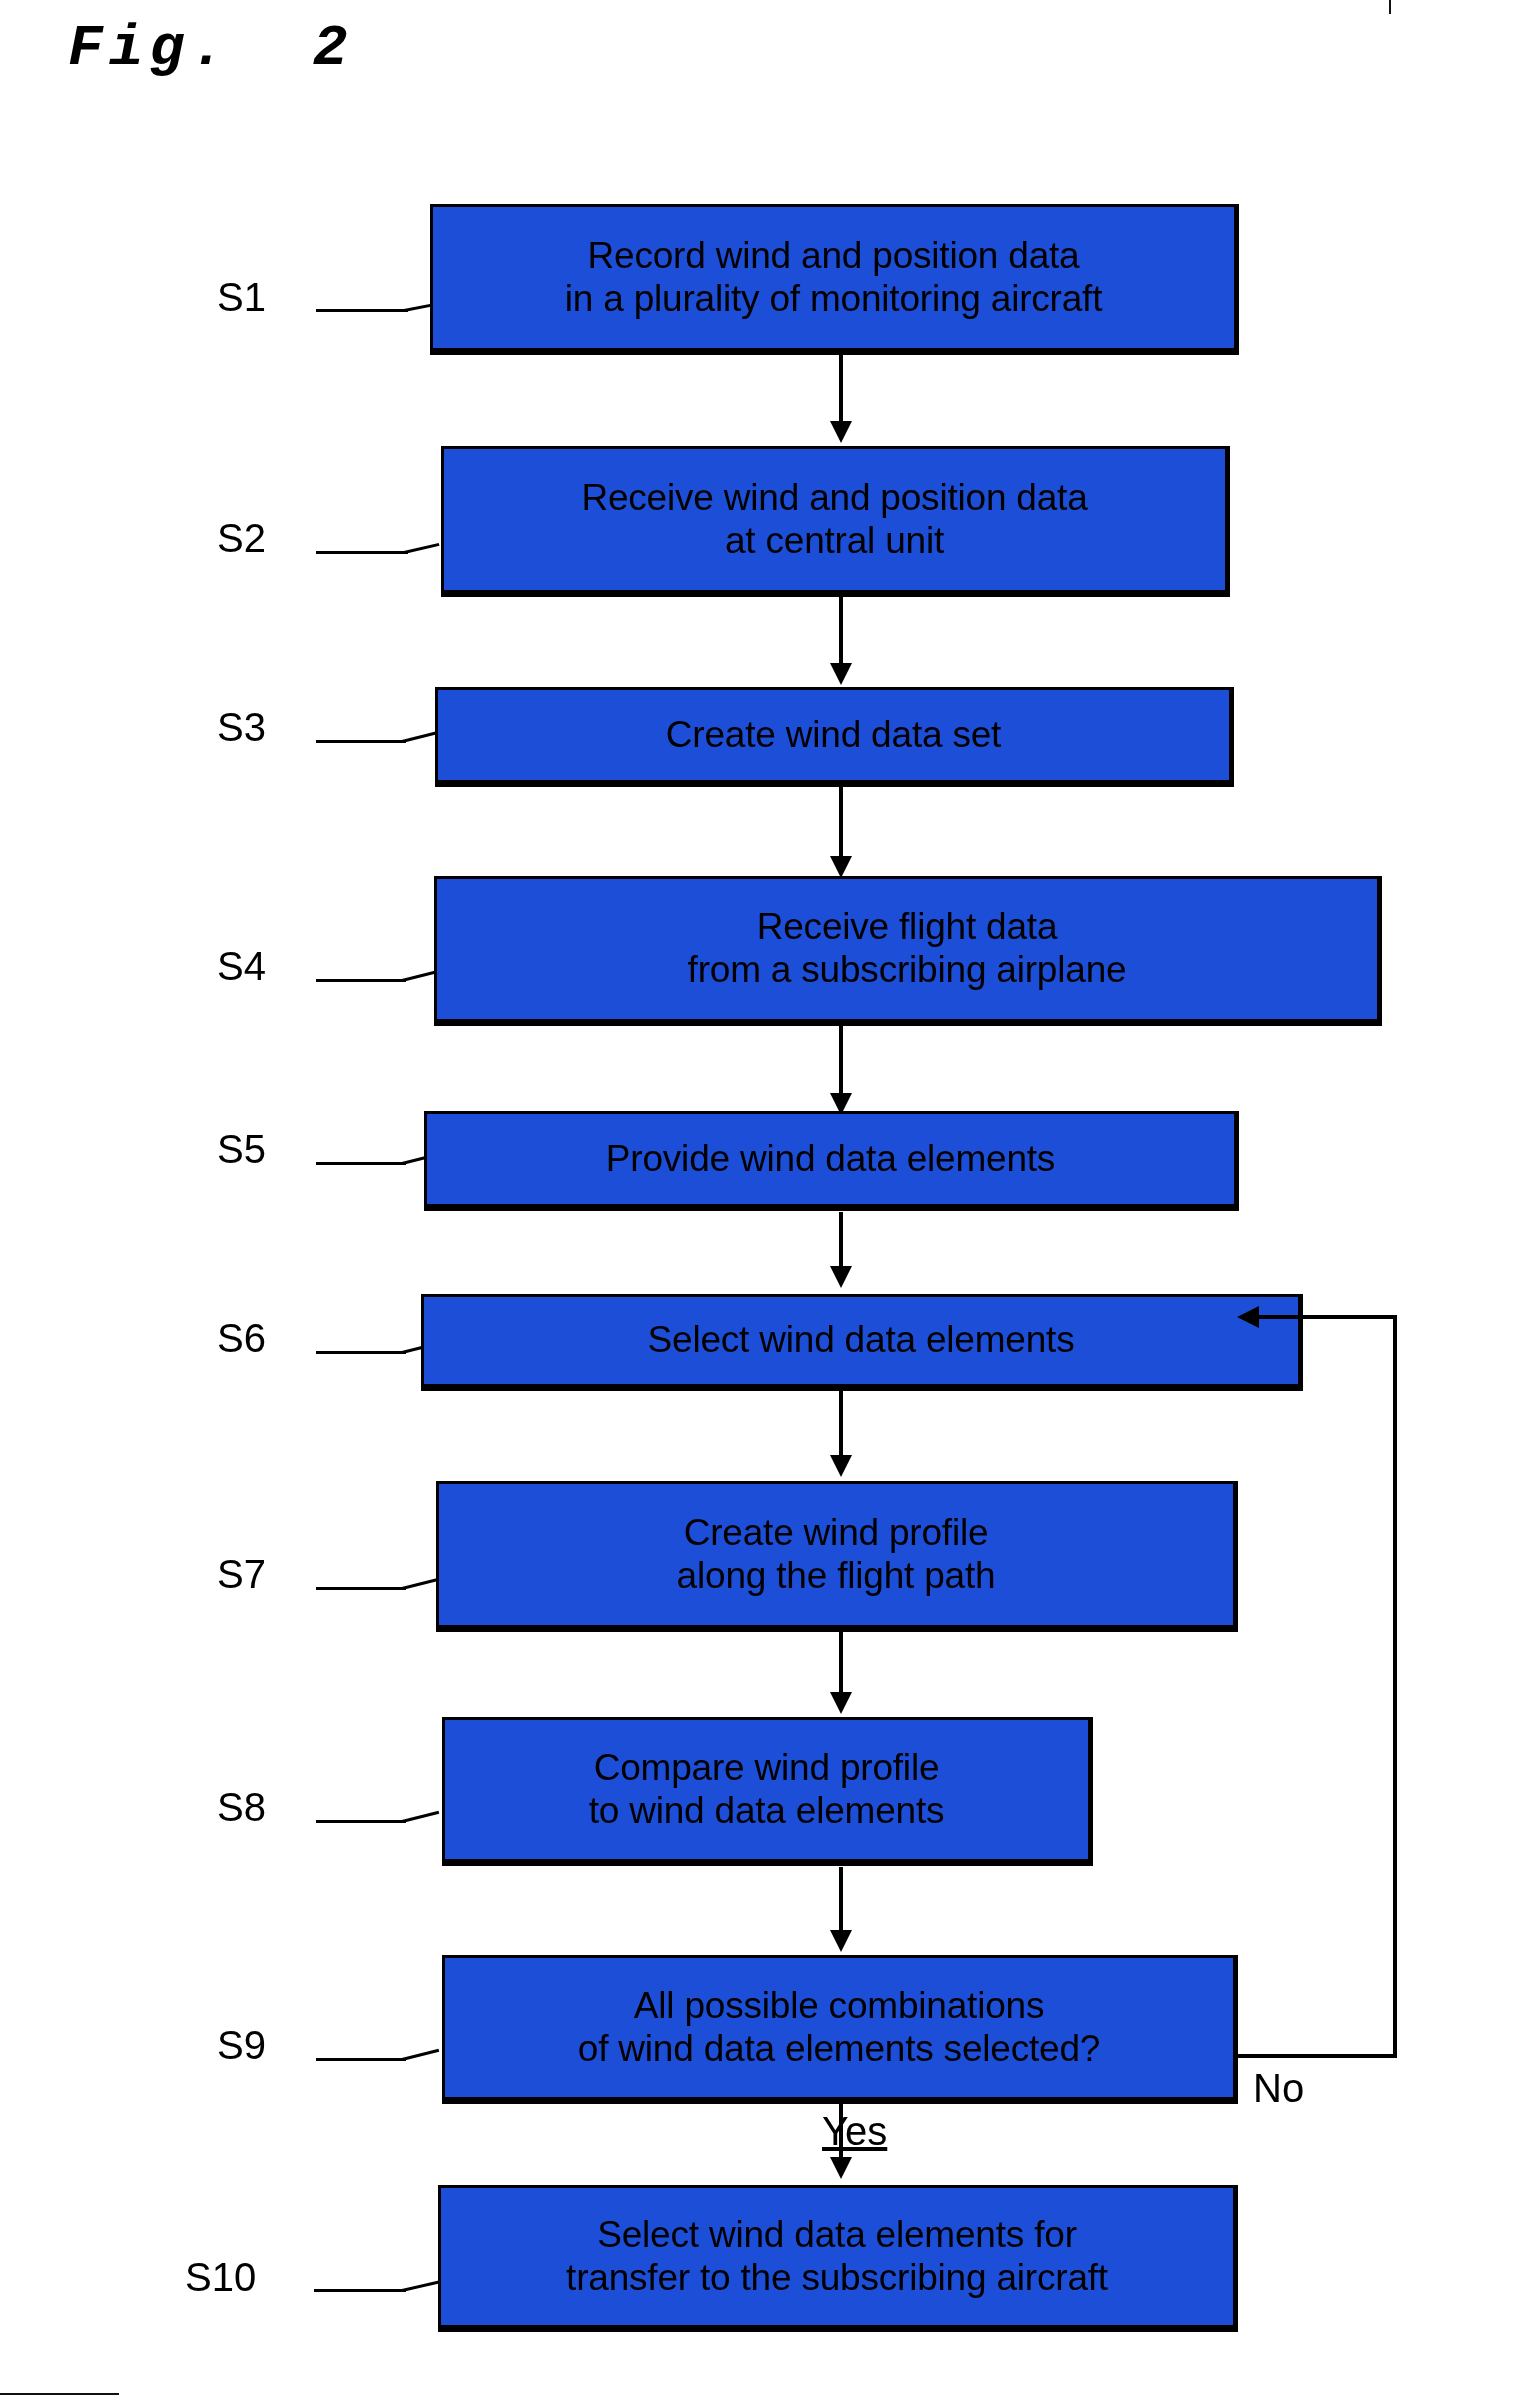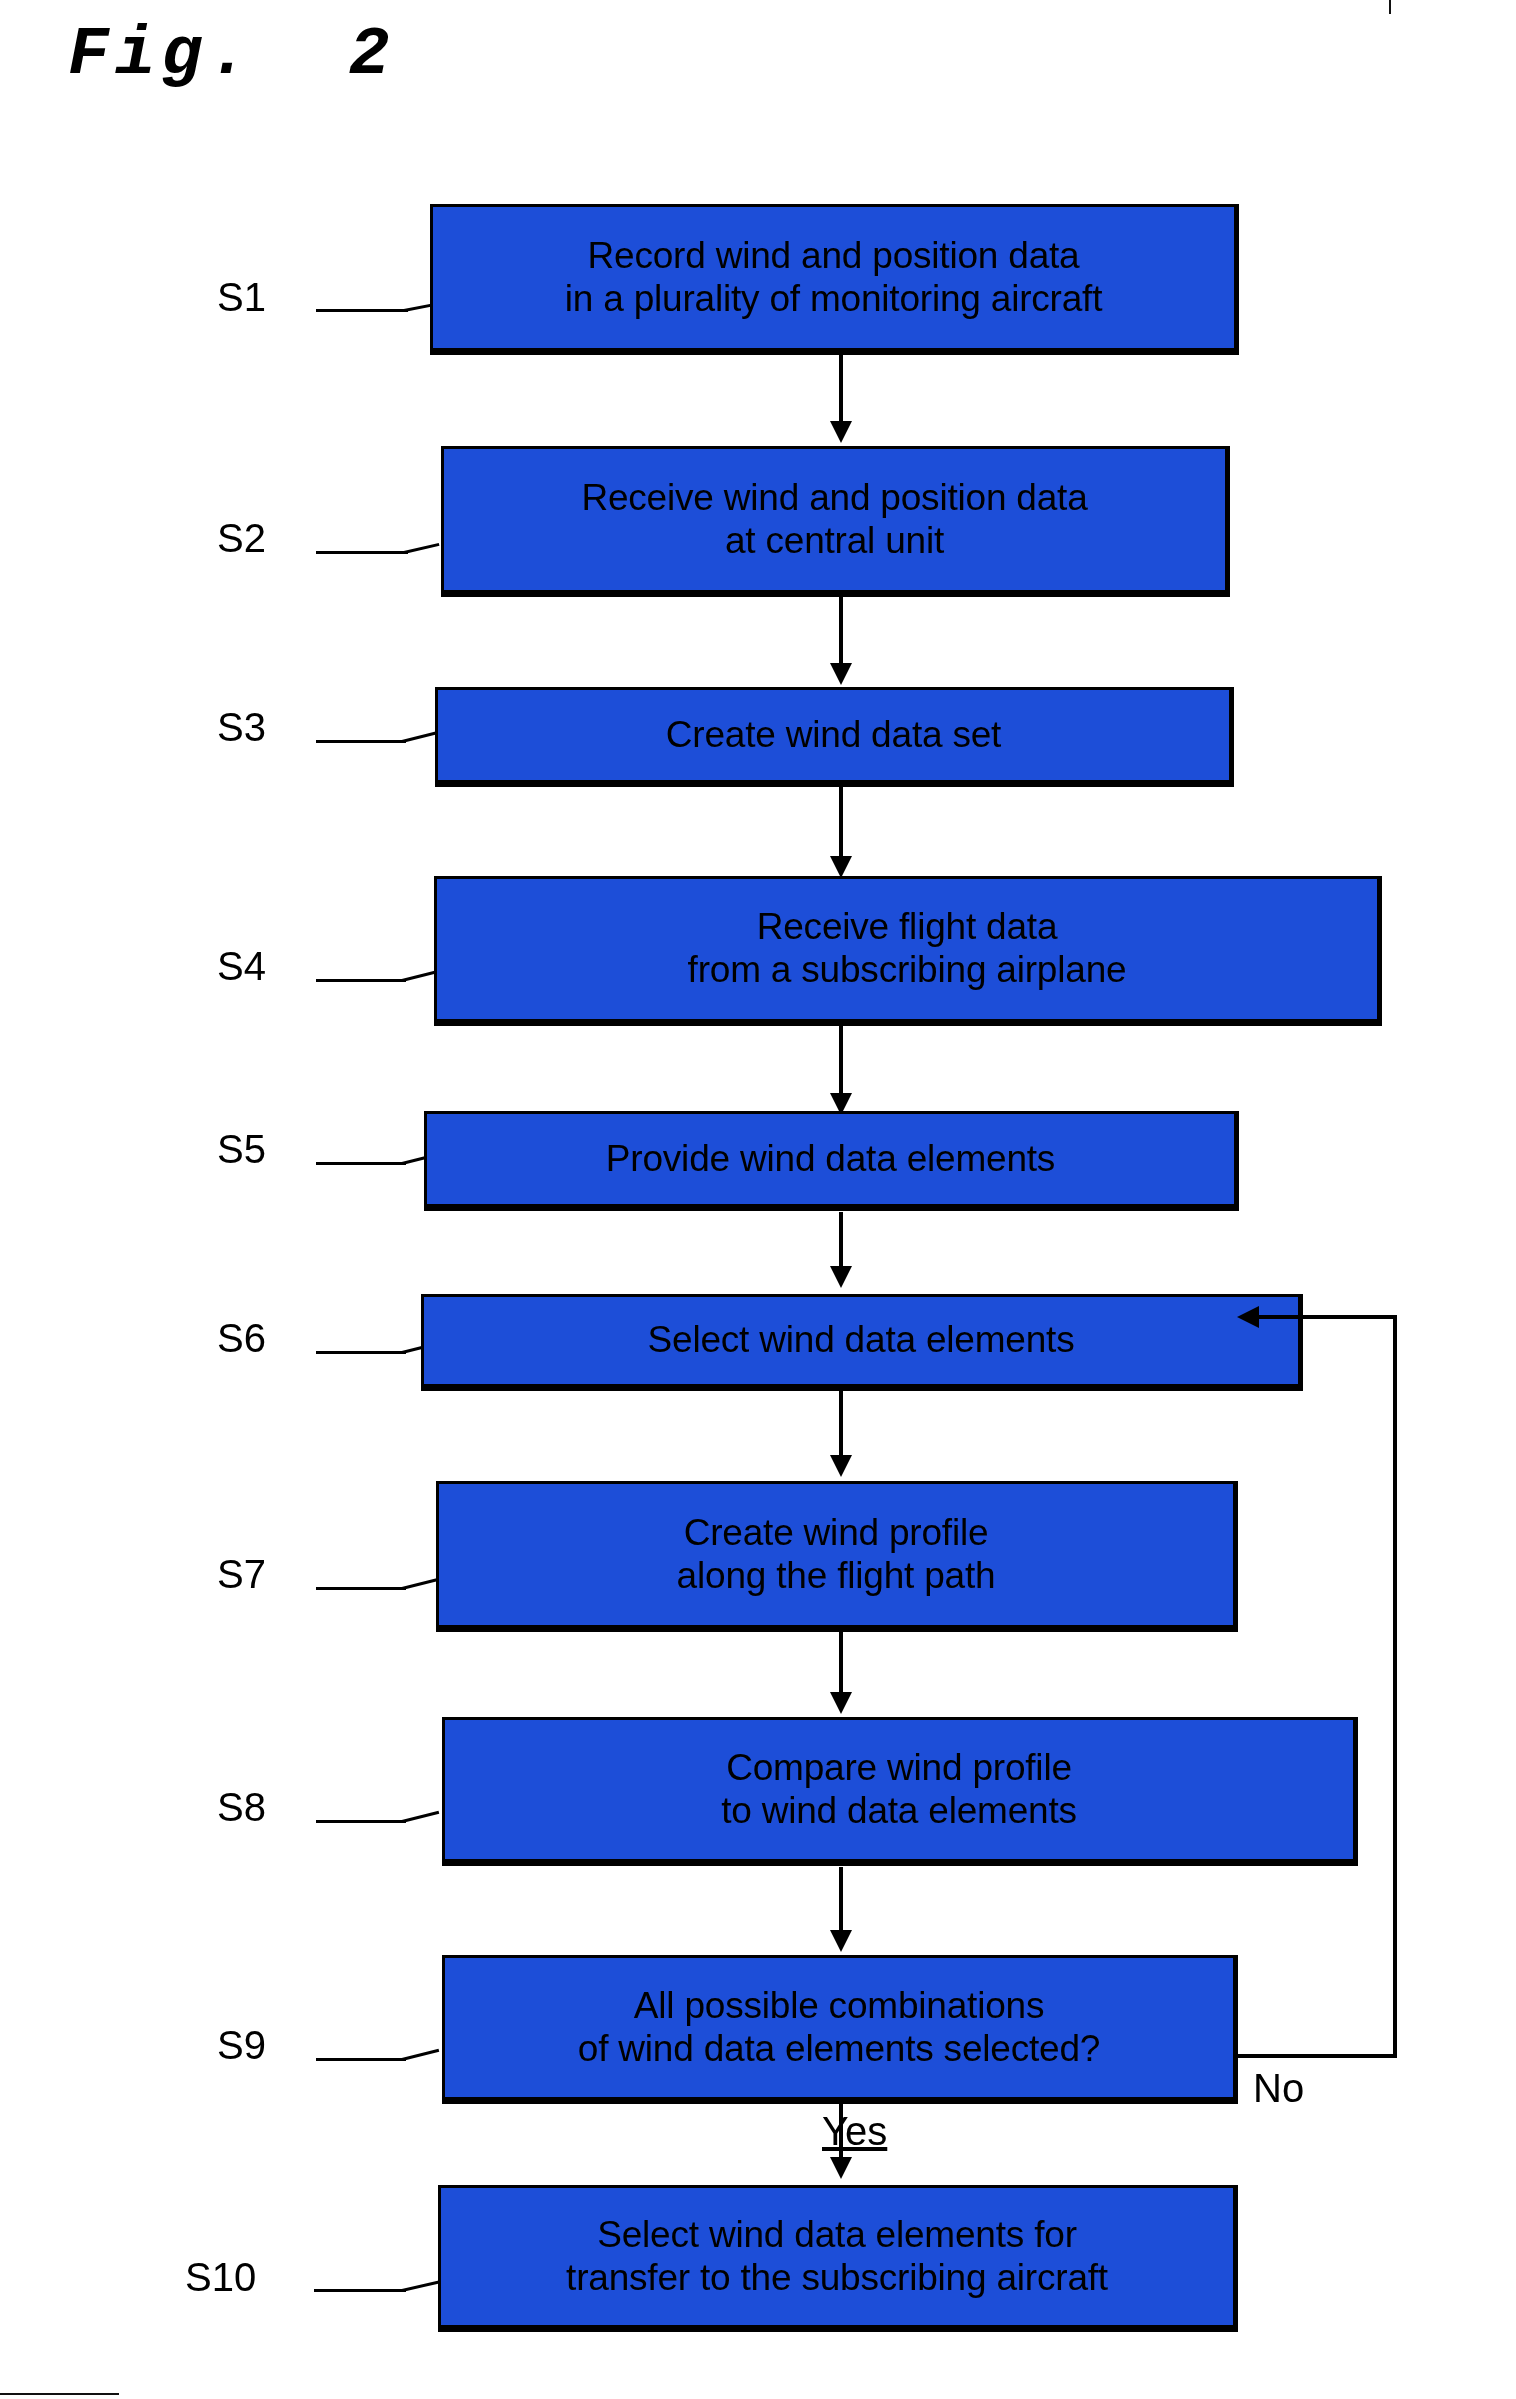--- a/index.html
+++ b/index.html
@@ -31,21 +31,21 @@
   }
 
   
   #fig-title {
     position: absolute;
     left: 68px;
     top: 16px;
     font-family: "Liberation Mono", "DejaVu Sans Mono", monospace;
     font-style: italic;
     font-weight: 700;
-    font-size: 68px;
+    font-size: 58px;
     letter-spacing: 6px;
     white-space: pre;
     color: #000;
   }
 
   
   .flow-box {
     position: absolute;
     box-sizing: border-box;
     background: #1d4ed8;
@@ -223,21 +223,21 @@
 along the flight path</span>
   </div>
 
   <div class="conn-line" style="left:839px; top:1632px; height:70px;"></div>
   <div class="arrow-head" style="left:830px; top:1692px;"></div>
 
   <div class="step-label" style="left:217px; top:1787px;">S8</div>
   <div class="leader" style="left:316px; top:1820px; width:90px;"></div>
   <div class="leader-kink" style="left:402px; top:1820px; width:38px; transform:rotate(-14deg);"></div>
 
-  <div class="flow-box" style="left:442px; top:1717px; width:916px; height:149px;align-items:center;">
+  <div class="flow-box" style="left:442px; top:1717px; width:651px; height:149px;align-items:center;">
     <span class="box-text">Compare wind profile
 to wind data elements</span>
   </div>
 
   <div class="conn-line" style="left:839px; top:1867px; height:72px;"></div>
   <div class="arrow-head" style="left:830px; top:1930px;"></div>
 
   <div class="step-label" style="left:217px; top:2025px;">S9</div>
   <div class="leader" style="left:316px; top:2058px; width:90px;"></div>
   <div class="leader-kink" style="left:402px; top:2058px; width:38px; transform:rotate(-14deg);"></div>

